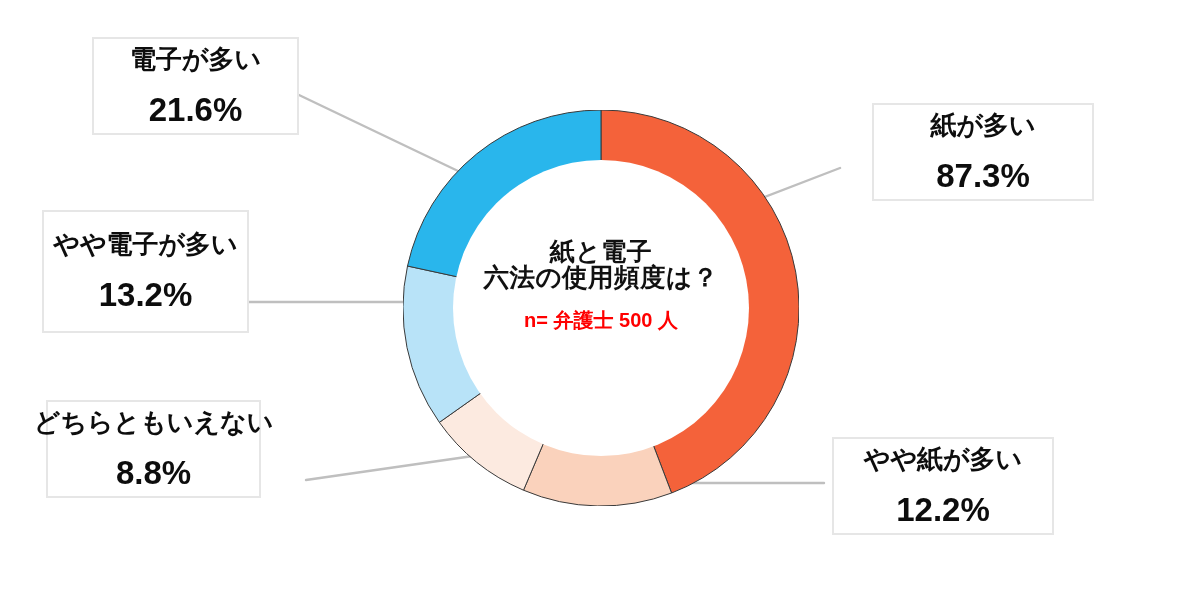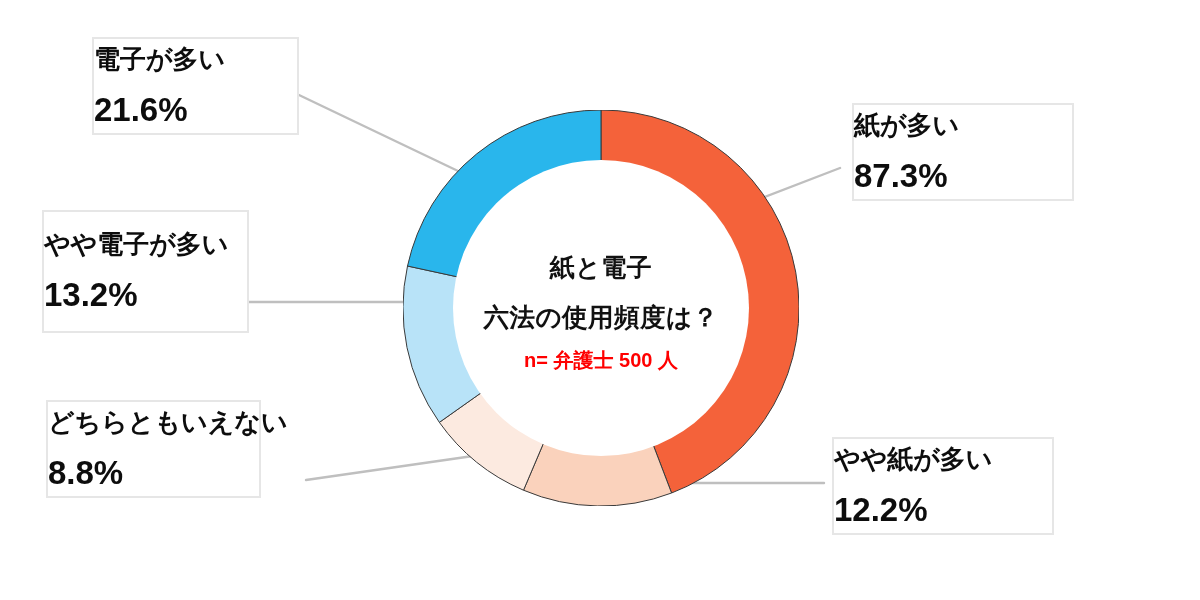--- a/index.html
+++ b/index.html
@@ -54,38 +54,38 @@
     pointer-events: none;
   }
   .center-line {
     font-weight: bold;
     color: #111111;
     font-size: 25px;
     line-height: 1.05;
     letter-spacing: 0.5px;
     white-space: nowrap;
   }
-  .center-line.l1 { margin-top: 22px; }
-  .center-line.l2 { margin-top: 24px; font-size: 25.5px; }
+  .center-line.l1 { margin-top: 6px; }
+  .center-line.l2 { font-size: 25.5px; }
   .center-note {
     margin-top: 16px;
     color: #FF0000;
     font-weight: bold;
     font-size: 20px;
     white-space: nowrap;
   }
   
   .callout {
     position: absolute;
     background: #ffffff;
     border: 2px solid #e6e6e6;
     box-sizing: border-box;
     display: flex;
     flex-direction: column;
-    align-items: flex-start;
+    align-items: center;
     justify-content: center;
     text-align: center;
   }
   .callout .cap {
     font-weight: bold;
     color: #0d0d0d;
     font-size: 26px;
     line-height: 1.12;
     white-space: nowrap;
   }
@@ -94,21 +94,21 @@
     color: #0d0d0d;
     font-size: 33px;
     line-height: 1.08;
     white-space: nowrap;
     margin-top: 18px;
   }
   
   #callout-denshi       { left: 92px;  top: 37px;  width: 207px; height: 98px; }
   #callout-yaya-denshi  { left: 42px;  top: 210px; width: 207px; height: 123px; }
   #callout-dochira      { left: 46px;  top: 400px; width: 215px; height: 98px; }
-  #callout-kami         { left: 852px; top: 103px; width: 222px; height: 98px; }
+  #callout-kami         { left: 872px; top: 103px; width: 222px; height: 98px; }
   #callout-yaya-kami    { left: 832px; top: 437px; width: 222px; height: 98px; }
 </style>
 </head>
 <body>
 
 <div id="stage">
 
   <svg id="leaders" viewBox="0 0 1200 600" xmlns="http://www.w3.org/2000/svg">
     <g stroke="#BFBFBF" stroke-width="2.4" fill="none" stroke-linecap="round">
 

